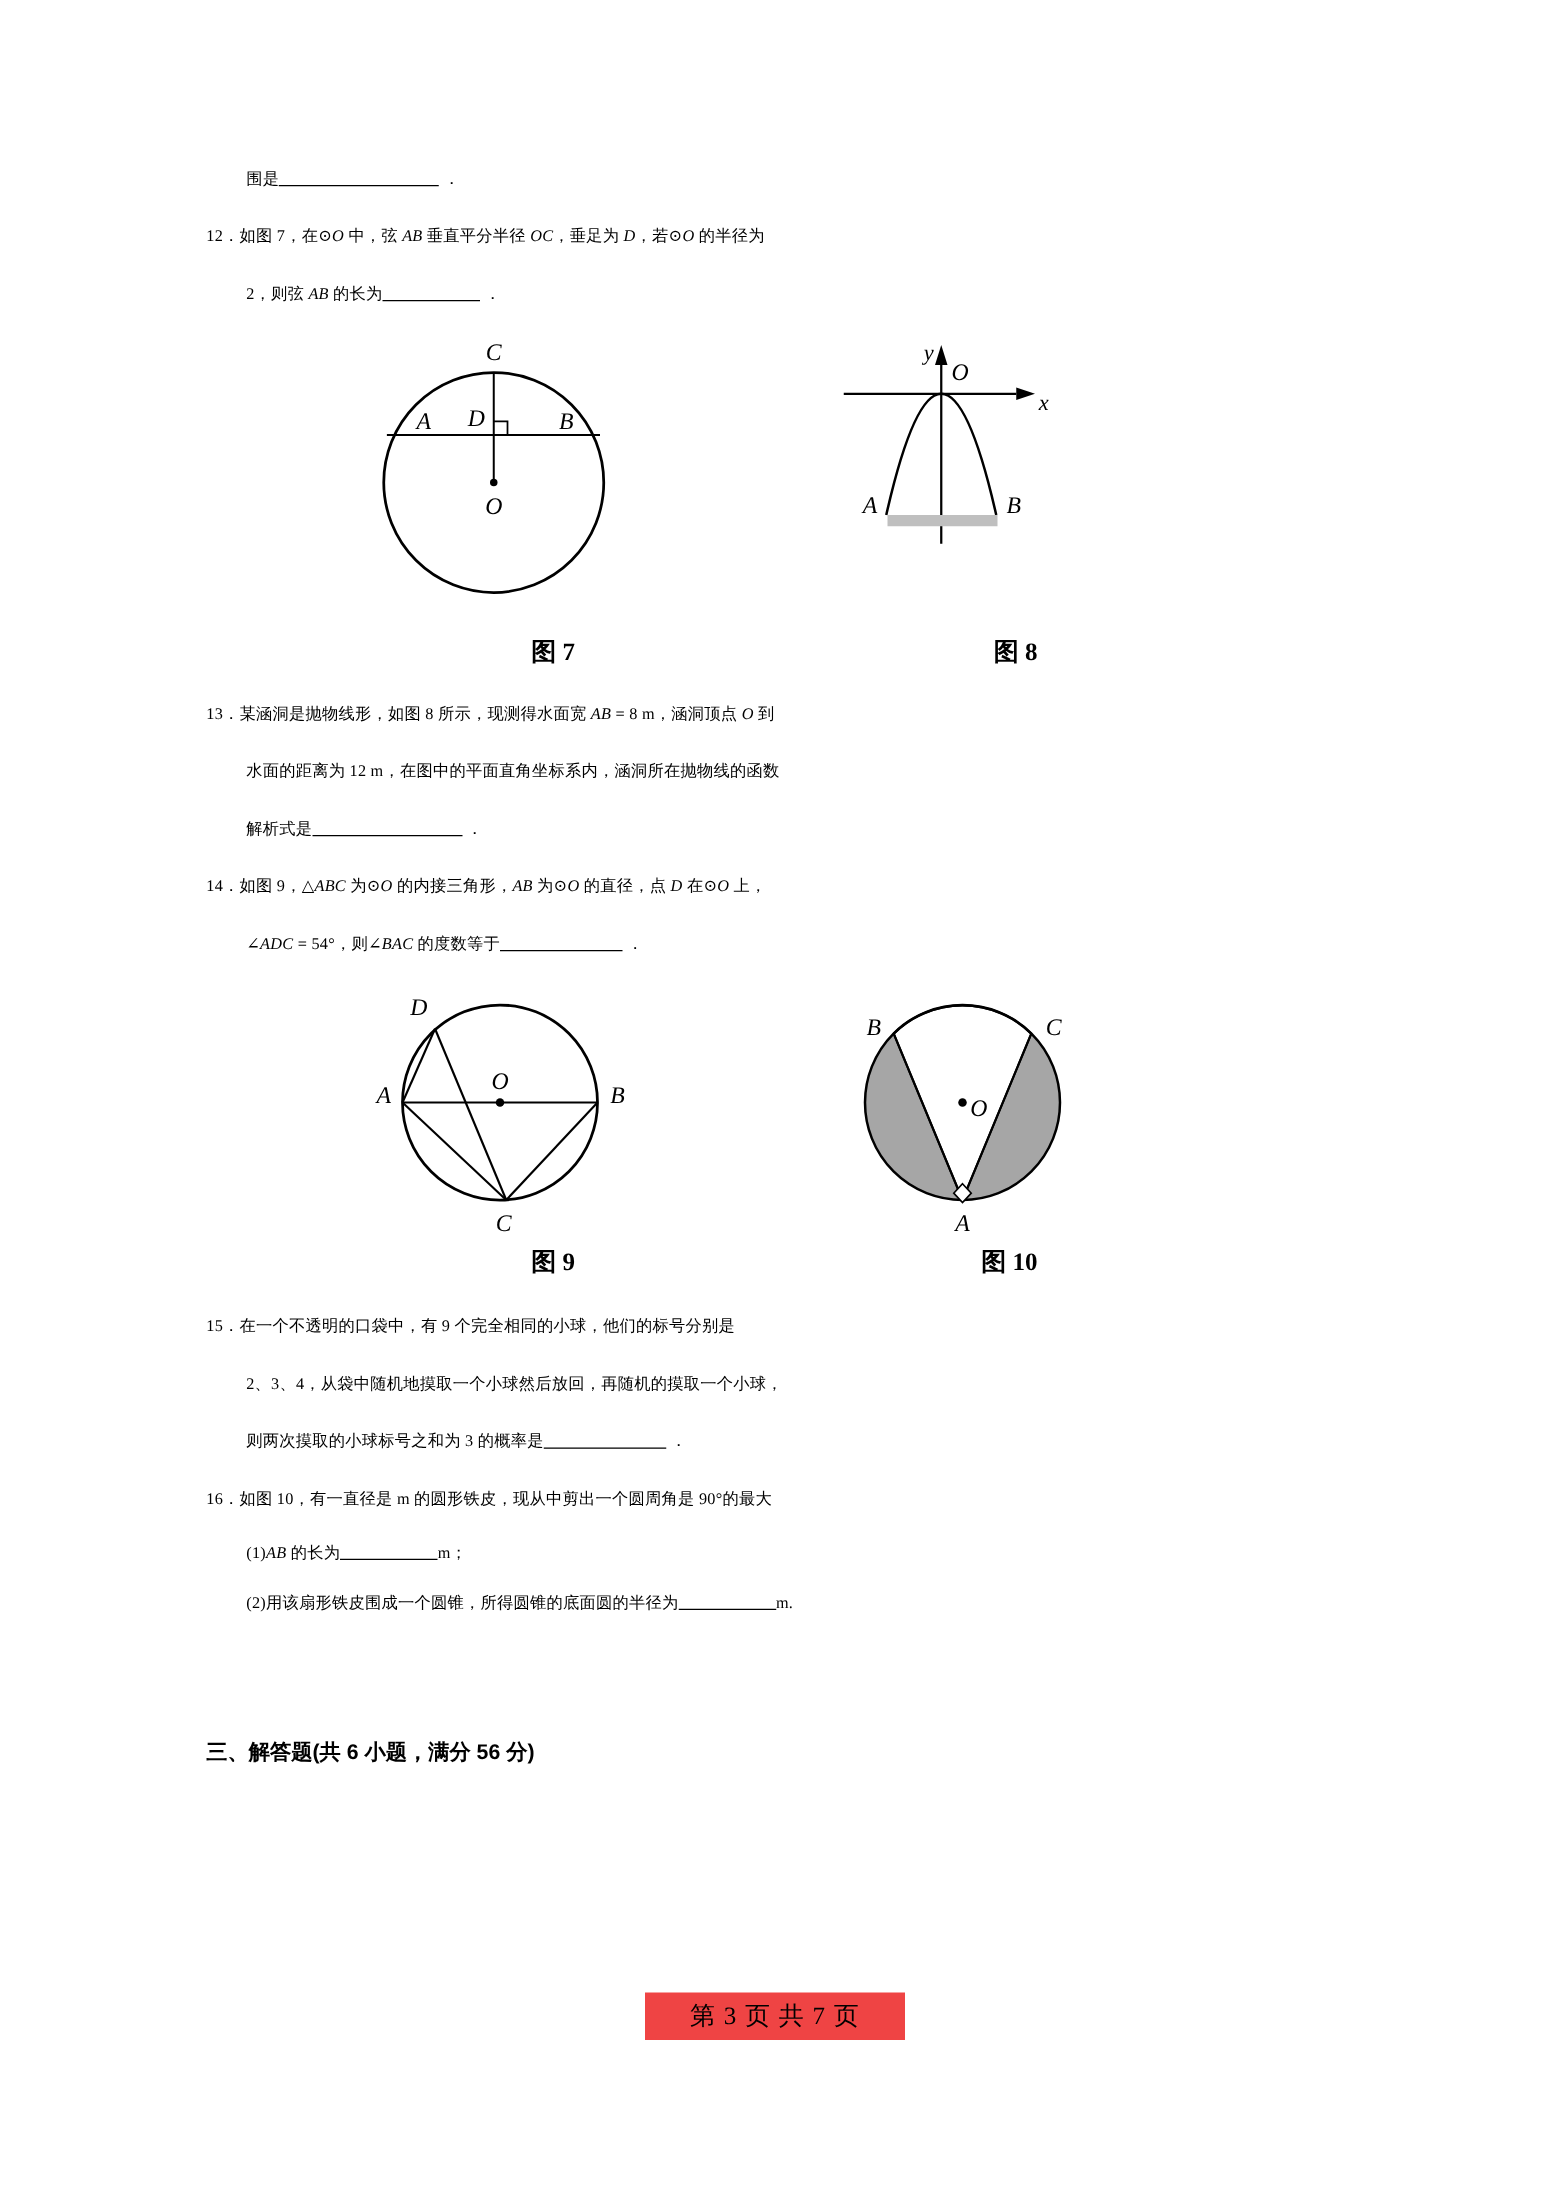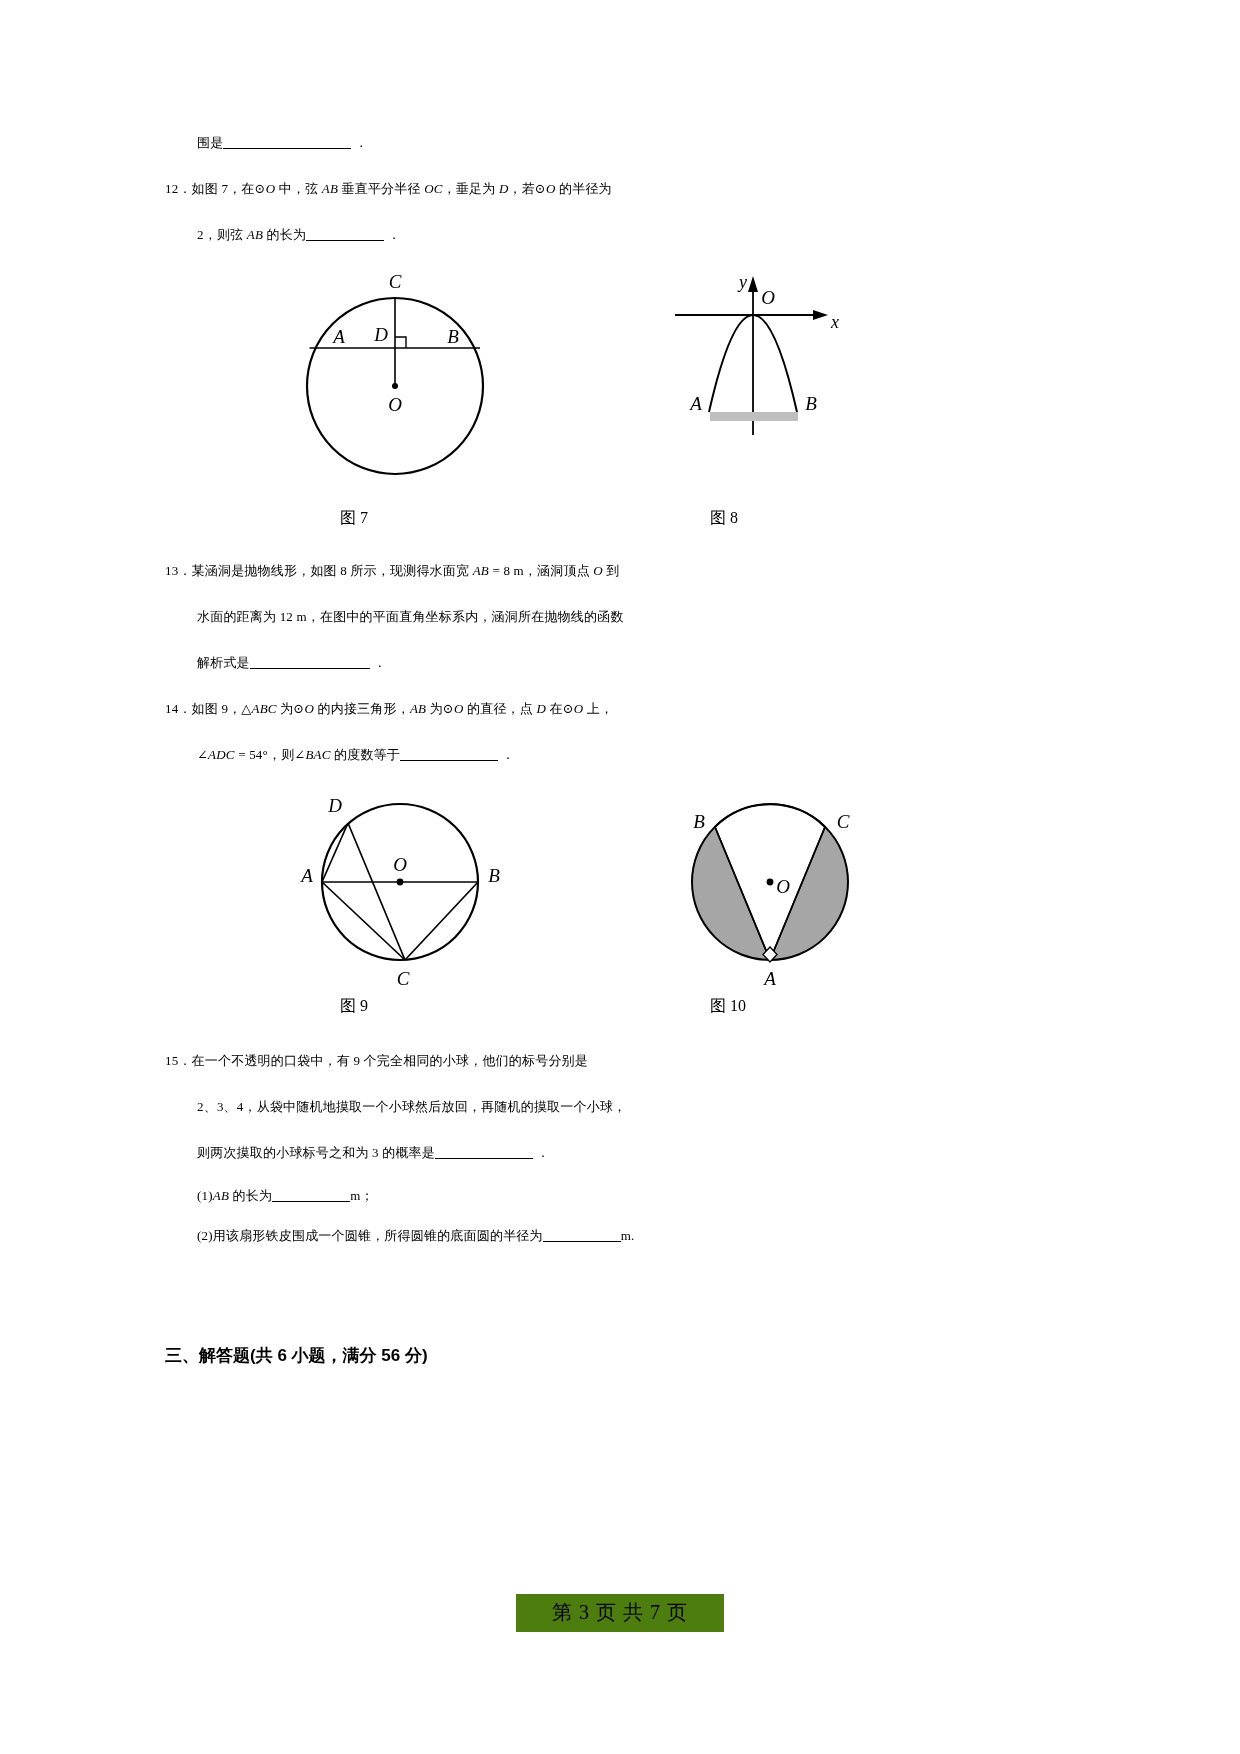--- a/index.html
+++ b/index.html
@@ -60,23 +60,24 @@
   .b-md { width: 98px; }
   .b-sm { width: 78px; }
   .b-xl { width: 120px; }
 
   
   .figrow {
     position: relative;
     width: 800px;
   }
   .figcap {
-    text-align: left;
-    font-size: 16px;
-    white-space: nowrap;
+    text-align: right;
+    font-size: 20px;
+    white-space: nowrap;
+    font-weight: bold;
   }
   .fig {
     position: absolute;
   }
 
   
   .section-head {
     font-size: 17px;
     font-weight: bold;
     font-family: "Liberation Sans", "DejaVu Sans", sans-serif;
@@ -86,21 +87,21 @@
   
   .footer {
     position: absolute;
     left: 0;
     right: 0;
     bottom: 122px;
     text-align: center;
   }
   .footer-inner {
     display: inline-block;
-    background: #4d7c0f;
+    background: #ef4444;
     padding: 5px 36px 6px 36px;
     font-size: 20px;
     font-family: "Liberation Serif", "DejaVu Serif", serif;
     letter-spacing: 1px;
     white-space: nowrap;
   }
   svg { display: block; overflow: visible; }
   .lbl {
     font-family: "Liberation Serif", "DejaVu Serif", serif;
     font-style: italic;
@@ -250,20 +251,23 @@
       <span class="qnum">15．</span><span>在一个不透明的口袋中，有 9 个完全相同的小球，他们的标号分别是</span>
     </div>
     <div class="qline">
       <span class="indent"></span><span>2、3、4，从袋中随机地摸取一个小球然后放回，再随机的摸取一个小球，</span>
     </div>
     <div class="qline">
       <span class="indent"></span><span>则两次摸取的小球标号之和为 3 的概率是</span><span class="blank b-md"></span>
       <span>．</span>
     </div>
 
+    <div class="qline">
+      <span class="qnum">16．</span><span>如图 10，有一直径是 m 的圆形铁皮，现从中剪出一个圆周角是 90°的最大</span>
+    </div>
     <div class="qline" style="line-height:40px;">
       <span class="indent"></span><span>(1)</span><span class="mi">AB</span><span> 的长为</span><span class="blank b-sm"></span><span>m；</span>
     </div>
     <div class="qline" style="line-height:40px;">
       <span class="indent"></span><span>(2)用该扇形铁皮围成一个圆锥，所得圆锥的底面圆的半径为</span><span class="blank b-sm"></span><span>m.</span>
     </div>
 
     <div class="section-head" style="margin-top:88px;">三、解答题(共 6 小题，满分 56 分)</div>
 
   </div>

